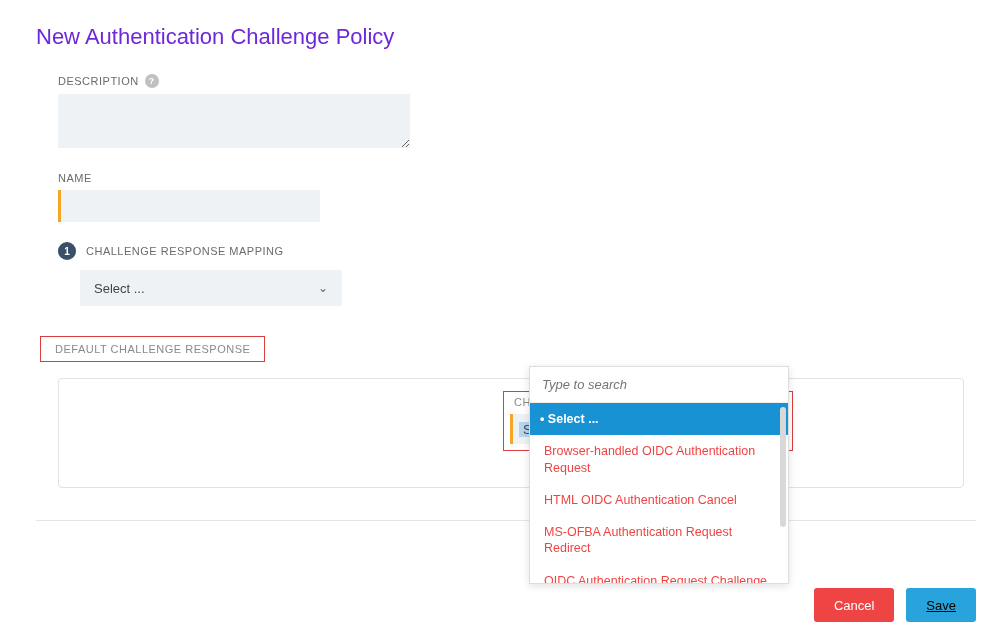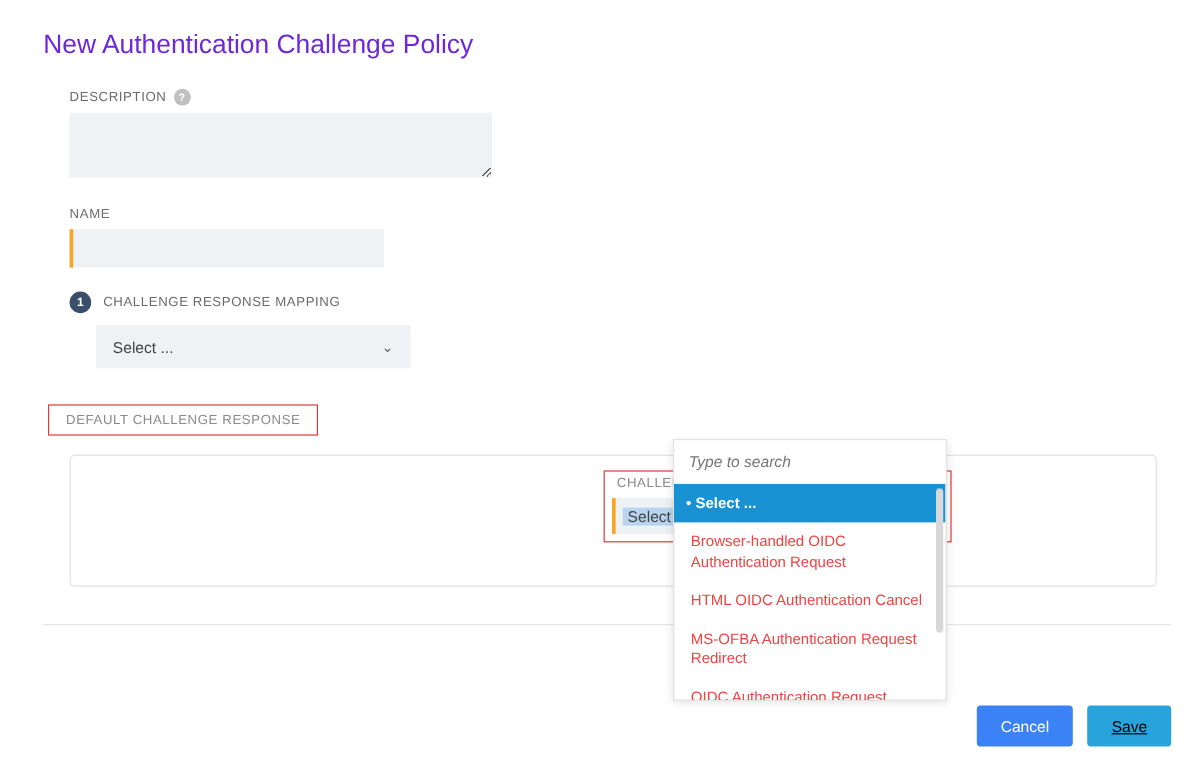--- a/index.html
+++ b/index.html
@@ -162,21 +162,21 @@
       cursor: pointer;
     }
     .select-open-trigger .selected-text {
       background: #b8d5ef;
       padding: 0 4px;
     }
     .dropdown-panel {
       position: absolute;
       top: 366px;
       right: 211px;
-      width: 228px;
+      width: 260px;
       background: #fff;
       border: 1px solid #ddd;
       box-shadow: 0 2px 8px rgba(0,0,0,0.12);
       z-index: 10;
     }
     .dropdown-search {
       width: 100%;
       height: 36px;
       border: none;
       border-bottom: 1px solid #eee;
@@ -231,21 +231,21 @@
     }
     .btn {
       height: 34px;
       padding: 0 20px;
       border: none;
       border-radius: 3px;
       font-size: 13px;
       cursor: pointer;
     }
     .btn-cancel {
-      background: #3b82f6;
+      background: #ef4444;
       color: #fff;
     }
     .btn-save {
       background: #29a3dc;
       color: #000000;
       text-decoration: underline;
     }
   </style>
 </head>
 <body>

